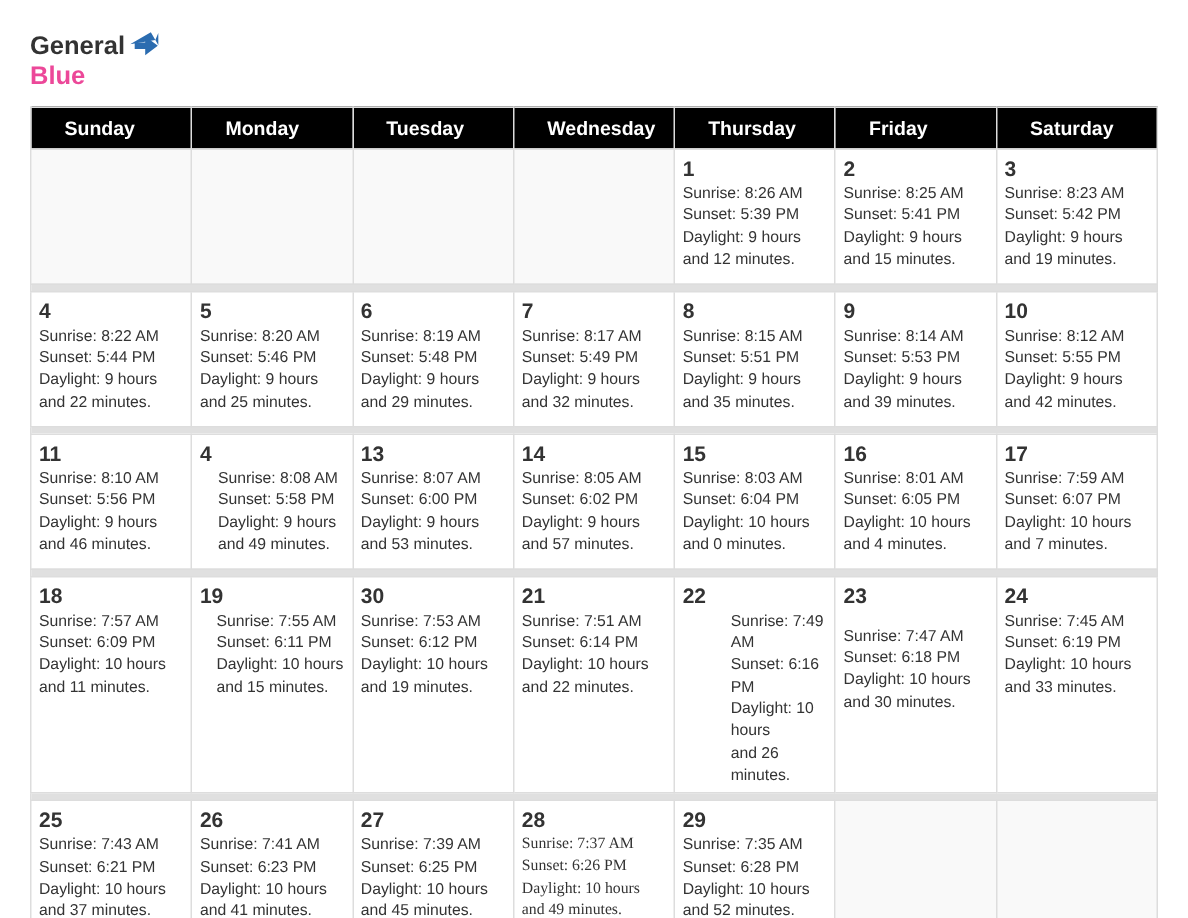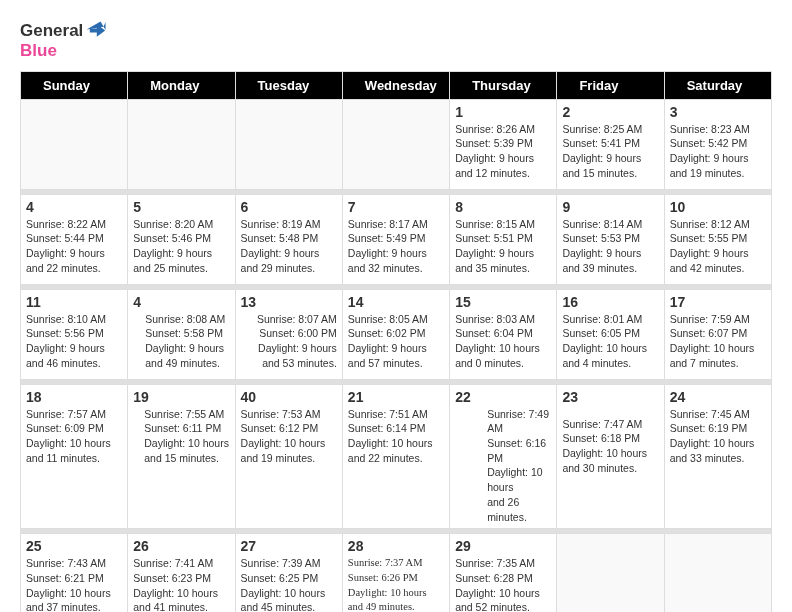--- a/index.html
+++ b/index.html
@@ -201,21 +201,21 @@
         </td>
         <td>
           <span class="day-number">4</span>
           <div class="day-info" style="white-space: pre-line; margin-left: 12px;">Sunrise: 8:08 AM
 Sunset: 5:58 PM
 Daylight: 9 hours
 and 49 minutes.</div>
         </td>
         <td>
           <span class="day-number">13</span>
-          <div class="day-info" style="white-space: pre-line; text-align: right;">Sunrise: 8:07 AM
+          <div class="day-info" style="white-space: pre-line;">Sunrise: 8:07 AM
 Sunset: 6:00 PM
 Daylight: 9 hours
 and 53 minutes.</div>
         </td>
         <td>
           <span class="day-number">14</span>
           <div class="day-info" style="white-space: pre-line;">Sunrise: 8:05 AM
 Sunset: 6:02 PM
 Daylight: 9 hours
 and 57 minutes.</div>
@@ -254,21 +254,21 @@
 and 11 minutes.</div>
         </td>
         <td>
           <span class="day-number">19</span>
           <div class="day-info" style="white-space: pre-line; margin-left: 11px;">Sunrise: 7:55 AM
 Sunset: 6:11 PM
 Daylight: 10 hours
 and 15 minutes.</div>
         </td>
         <td>
-          <span class="day-number">40</span>
+          <span class="day-number">30</span>
           <div class="day-info" style="white-space: pre-line;">Sunrise: 7:53 AM
 Sunset: 6:12 PM
 Daylight: 10 hours
 and 19 minutes.</div>
         </td>
         <td>
           <span class="day-number">21</span>
           <div class="day-info" style="white-space: pre-line;">Sunrise: 7:51 AM
 Sunset: 6:14 PM
 Daylight: 10 hours

